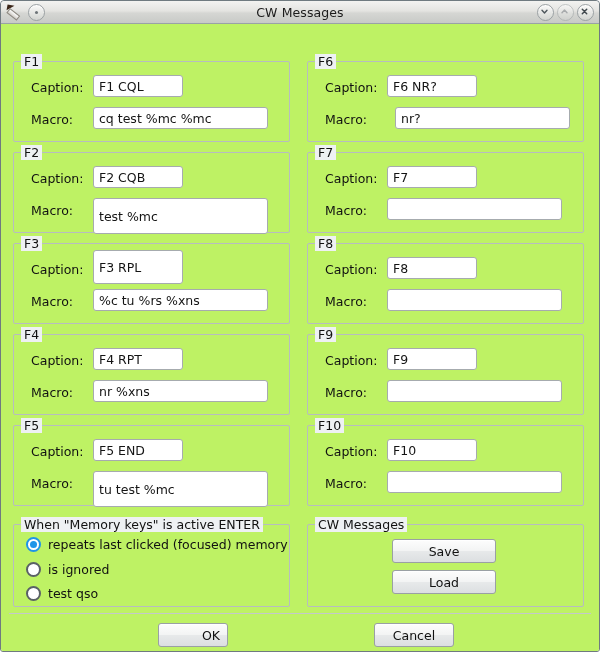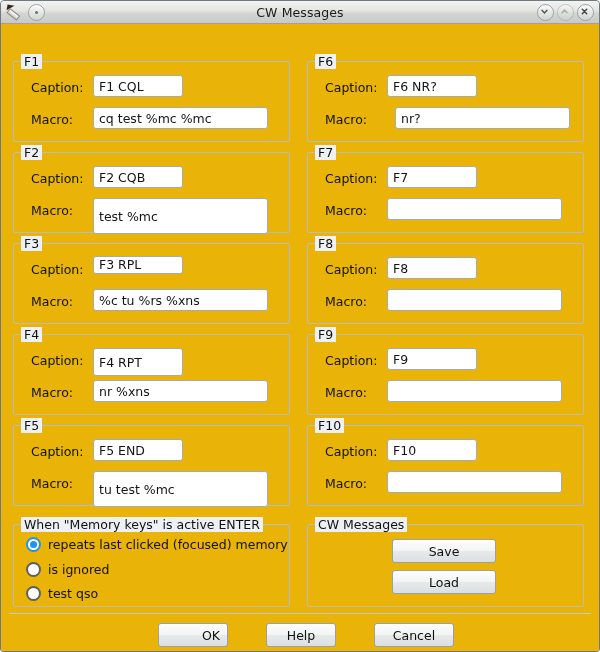--- a/index.html
+++ b/index.html
@@ -100,21 +100,21 @@
     background: #6d7478;
     border-radius: 50%;
   }
   .circle-btn svg { position: absolute; left: 0; top: 0; }
   .circle-btn.faded { opacity: .55; }
 
   
   .client {
     position: relative;
     height: 628px;
-    background: #eab308;
+    background: #bef264;
   }
   .content {
     position: absolute;
     left: 0; top: 0; right: 0;
     height: 589px;
   }
 
   
   .group {
     position: absolute;
@@ -269,29 +269,29 @@
         <span class="legend">F2</span>
         <span class="row-label" style="left:17px; top:18px;">Caption:</span>
         <input class="field" style="left: 79px; top: 13px; width: 90px; height: 22px;" value="F2 CQB">
         <span class="row-label" style="left:17px; top:50px;">Macro:</span>
         <input class="field" style="left: 79px; top: 45px; width: 175px; height: 36px;" value="test %mc">
       </div>
 
       <div class="group" style="left:12px; top:219px; width:277px; height:81px;">
         <span class="legend">F3</span>
         <span class="row-label" style="left:17px; top:18px;">Caption:</span>
-        <input class="field" style="left: 79px; top: 12px; width: 90px; height: 18px;" value="F3 RPL">
+        <input class="field" style="left: 79px; top: 6px; width: 90px; height: 34px;" value="F3 RPL">
         <span class="row-label" style="left:17px; top:50px;">Macro:</span>
         <input class="field" style="left: 79px; top: 45px; width: 175px; height: 22px;" value="%c tu %rs %xns">
       </div>
 
       <div class="group" style="left:12px; top:310px; width:277px; height:81px;">
         <span class="legend">F4</span>
         <span class="row-label" style="left:17px; top:18px;">Caption:</span>
-        <input class="field" style="left: 79px; top: 13px; width: 90px; height: 28px;" value="F4 RPT">
+        <input class="field" style="left: 79px; top: 13px; width: 90px; height: 22px;" value="F4 RPT">
         <span class="row-label" style="left:17px; top:50px;">Macro:</span>
         <input class="field" style="left: 79px; top: 45px; width: 175px; height: 22px;" value="nr %xns">
       </div>
 
       <div class="group" style="left:12px; top:401px; width:277px; height:81px;">
         <span class="legend">F5</span>
         <span class="row-label" style="left:17px; top:18px;">Caption:</span>
         <input class="field" style="left: 79px; top: 13px; width: 90px; height: 22px;" value="F5 END">
         <span class="row-label" style="left:17px; top:50px;">Macro:</span>
         <input class="field" style="left: 79px; top: 45px; width: 175px; height: 36px;" value="tu test %mc">
@@ -360,18 +360,17 @@
         <span class="legend">CW Messages</span>
         <button class="btn" style="left:84px; top:14px; width:104px; height:24px;">Save</button>
         <button class="btn" style="left:84px; top:45px; width:104px; height:24px;">Load</button>
       </div>
 
     </div>
 
     <div class="sep"></div>
     <div class="bottombar">
       <button class="btn" style="left:157px; top:9px; width:70px; height:24px;padding-left:42px;">OK</button>
-      <button class="btn" style="left:265px; top:9px; width:70px; height:24px;">Help</button>
       <button class="btn" style="left:373px; top:9px; width:80px; height:24px;">Cancel</button>
     </div>
 
   </div>
 </div>
 
 </body></html>

